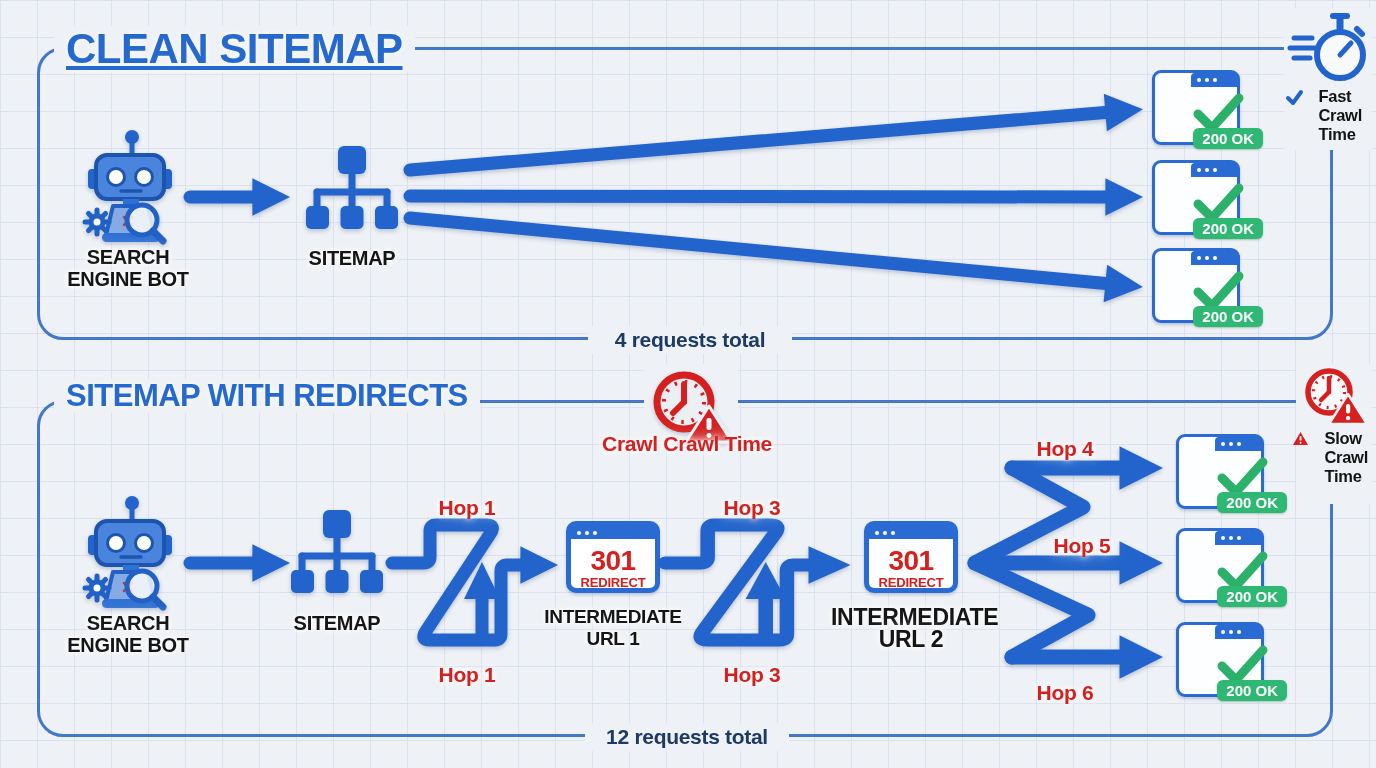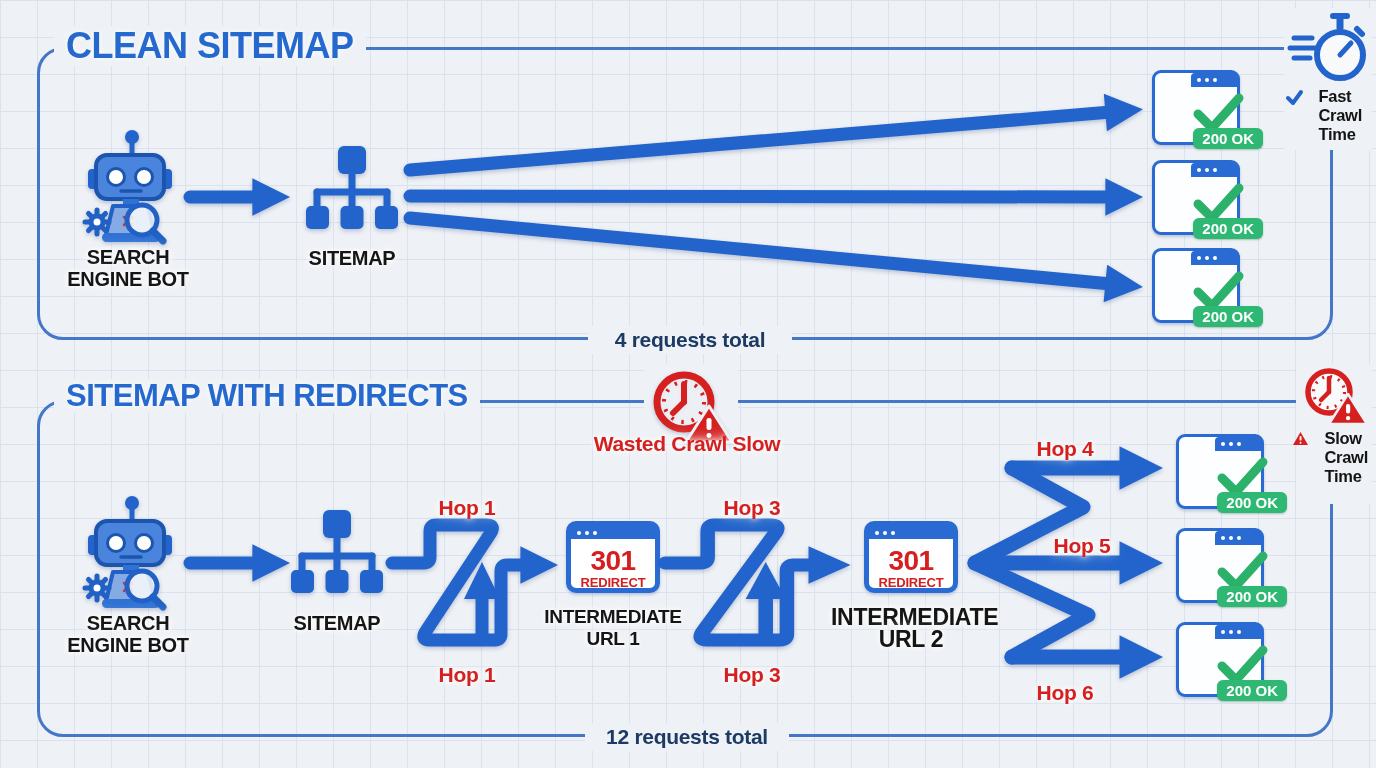--- a/index.html
+++ b/index.html
@@ -16,21 +16,21 @@
   svg{overflow:visible;display:block;}
   .shadowed{filter:drop-shadow(0 2px 2px rgba(40,70,130,.28));}
   .panel{position:absolute;border:3px solid #4577c8;border-radius:26px;box-sizing:border-box;}
   .mask{position:absolute;background:#eef1f5;}
   .halo{text-shadow:0 0 5px rgba(255,255,255,.95),0 0 10px rgba(255,255,255,.9),0 0 16px rgba(255,255,255,.8);}
   .sec-title{
     position:absolute;background:#eef1f5;padding:0 12px;white-space:nowrap;
     color:#2569cf;font-weight:bold;letter-spacing:-.5px;line-height:1.1;
     text-shadow:0 0 6px rgba(255,255,255,.9);
   }
-  .t-clean{left:54px;top:26px;font-size:36px;}
+  .t-clean{left:54px;top:26px;font-size:42px;text-decoration:underline;}
   .t-redir{left:54px;top:379px;font-size:31px;}
   .node-label{
     position:absolute;text-align:center;color:#151515;font-weight:bold;
     font-size:20px;line-height:22px;letter-spacing:-.3px;
   }
   .note-blue{
     position:absolute;text-align:center;color:#2569cf;font-weight:bold;
     font-size:20px;letter-spacing:-.2px;
   }
   .hop{
@@ -214,21 +214,21 @@
     <circle cx="38" cy="36" r="27" stroke="#d5201f" stroke-width="7" fill="rgba(255,255,255,.65)"></circle>
     <circle cx="38" cy="36" r="20" stroke="#d5201f" stroke-width="4" fill="none" stroke-dasharray="2.5 8"></circle>
     <line x1="38" y1="36" x2="38" y2="18" stroke="#d5201f" stroke-width="6" stroke-linecap="round"></line>
     <line x1="38" y1="36" x2="27" y2="47" stroke="#d5201f" stroke-width="6" stroke-linecap="round"></line>
     <g>
       <path d="M63,40 L86,76 L40,76 Z" fill="#d5201f" stroke="#eef1f5" stroke-width="3" stroke-linejoin="round"></path>
       <rect x="60.5" y="52" width="5" height="12" rx="2.2" fill="#fff"></rect>
       <rect x="60.5" y="67" width="5" height="5" rx="2.4" fill="#fff"></rect>
     </g>
   </svg>
-  <div class="red-note halo" style="left:577px;top:432px;width:220px;">Wasted Crawl Slow</div>
+  <div class="red-note halo" style="left:577px;top:432px;width:220px;">Crawl Crawl Time</div>
 
   <svg class="abs shadowed" style="left:80px;top:489px;" width="100" height="122" viewBox="0 0 100 122">
     <circle cx="52" cy="14" r="7" fill="#2264cb"></circle>
     <line x1="52" y1="20" x2="52" y2="32" stroke="#2264cb" stroke-width="5"></line>
     <rect x="8" y="46" width="10" height="20" rx="4" fill="#2264cb"></rect>
     <rect x="82" y="46" width="10" height="20" rx="4" fill="#2264cb"></rect>
     <rect x="16" y="32" width="68" height="44" rx="11" fill="#4a84dc" stroke="#1c55ae" stroke-width="4"></rect>
     <circle cx="36" cy="54" r="8.5" fill="#ffffff" stroke="#1c55ae" stroke-width="3"></circle>
     <circle cx="64" cy="54" r="8.5" fill="#ffffff" stroke="#1c55ae" stroke-width="3"></circle>
     <line x1="41" y1="68" x2="61" y2="68" stroke="#1c55ae" stroke-width="3.5" stroke-linecap="round"></line>

